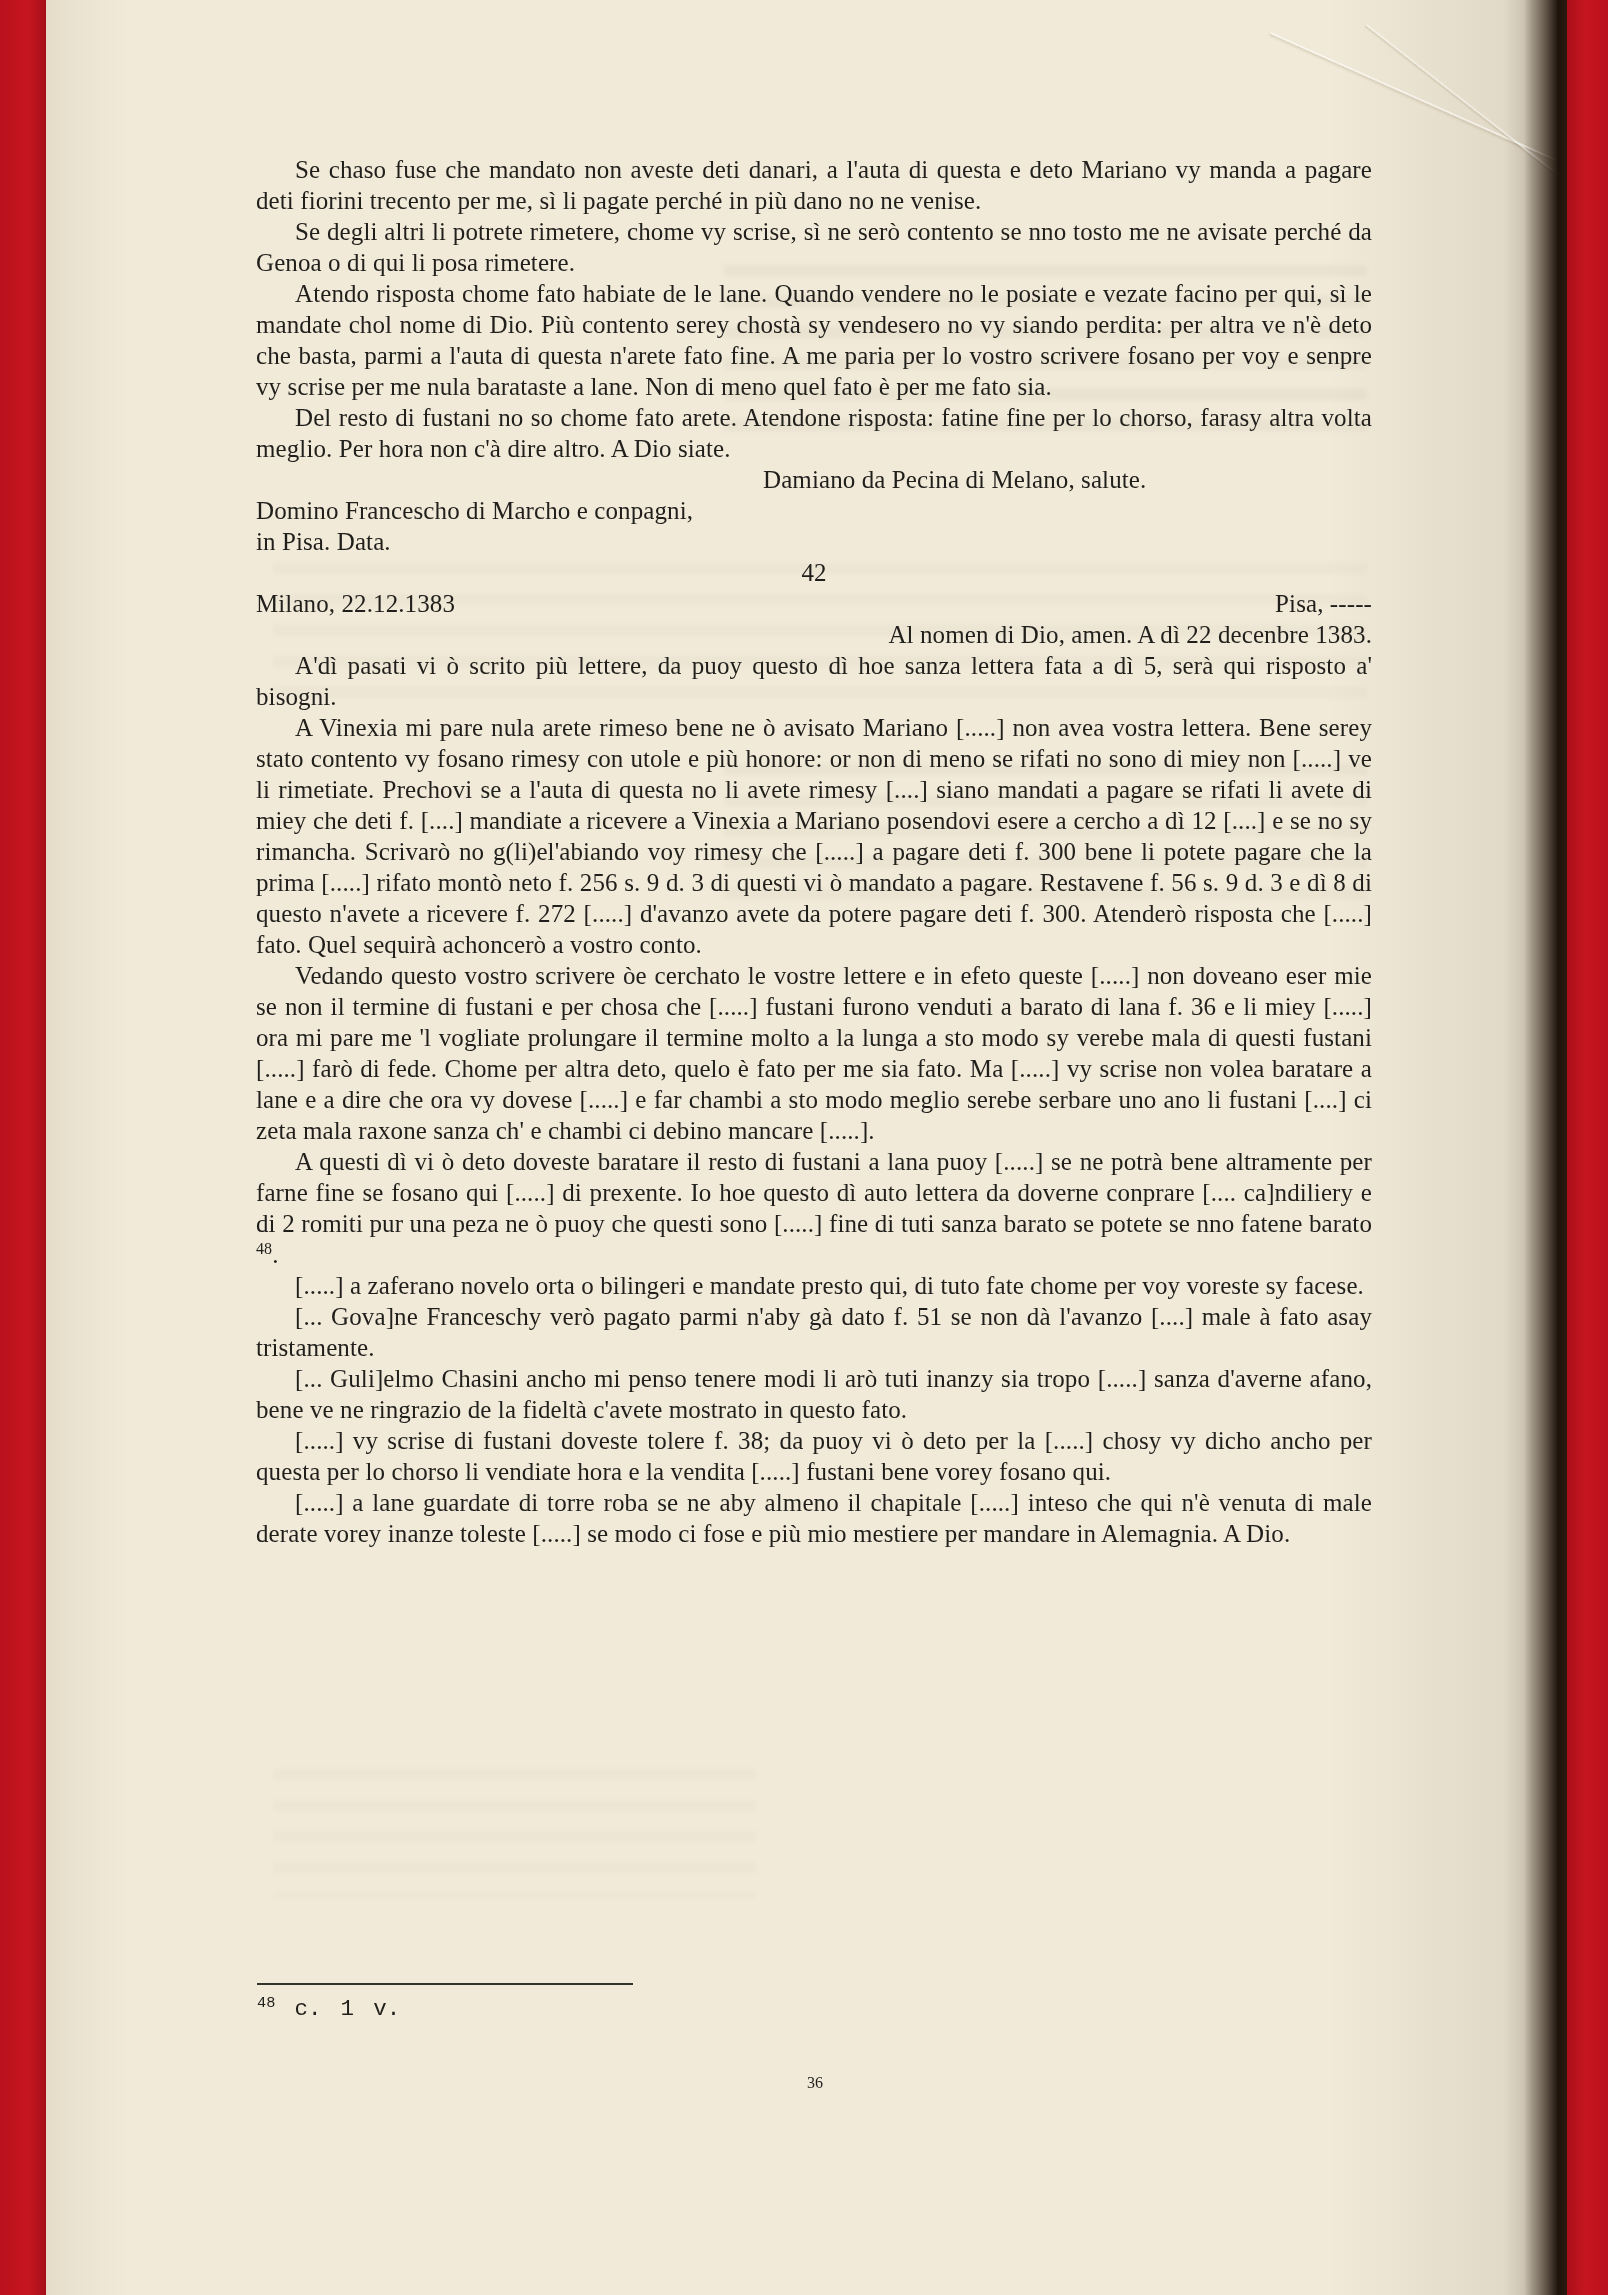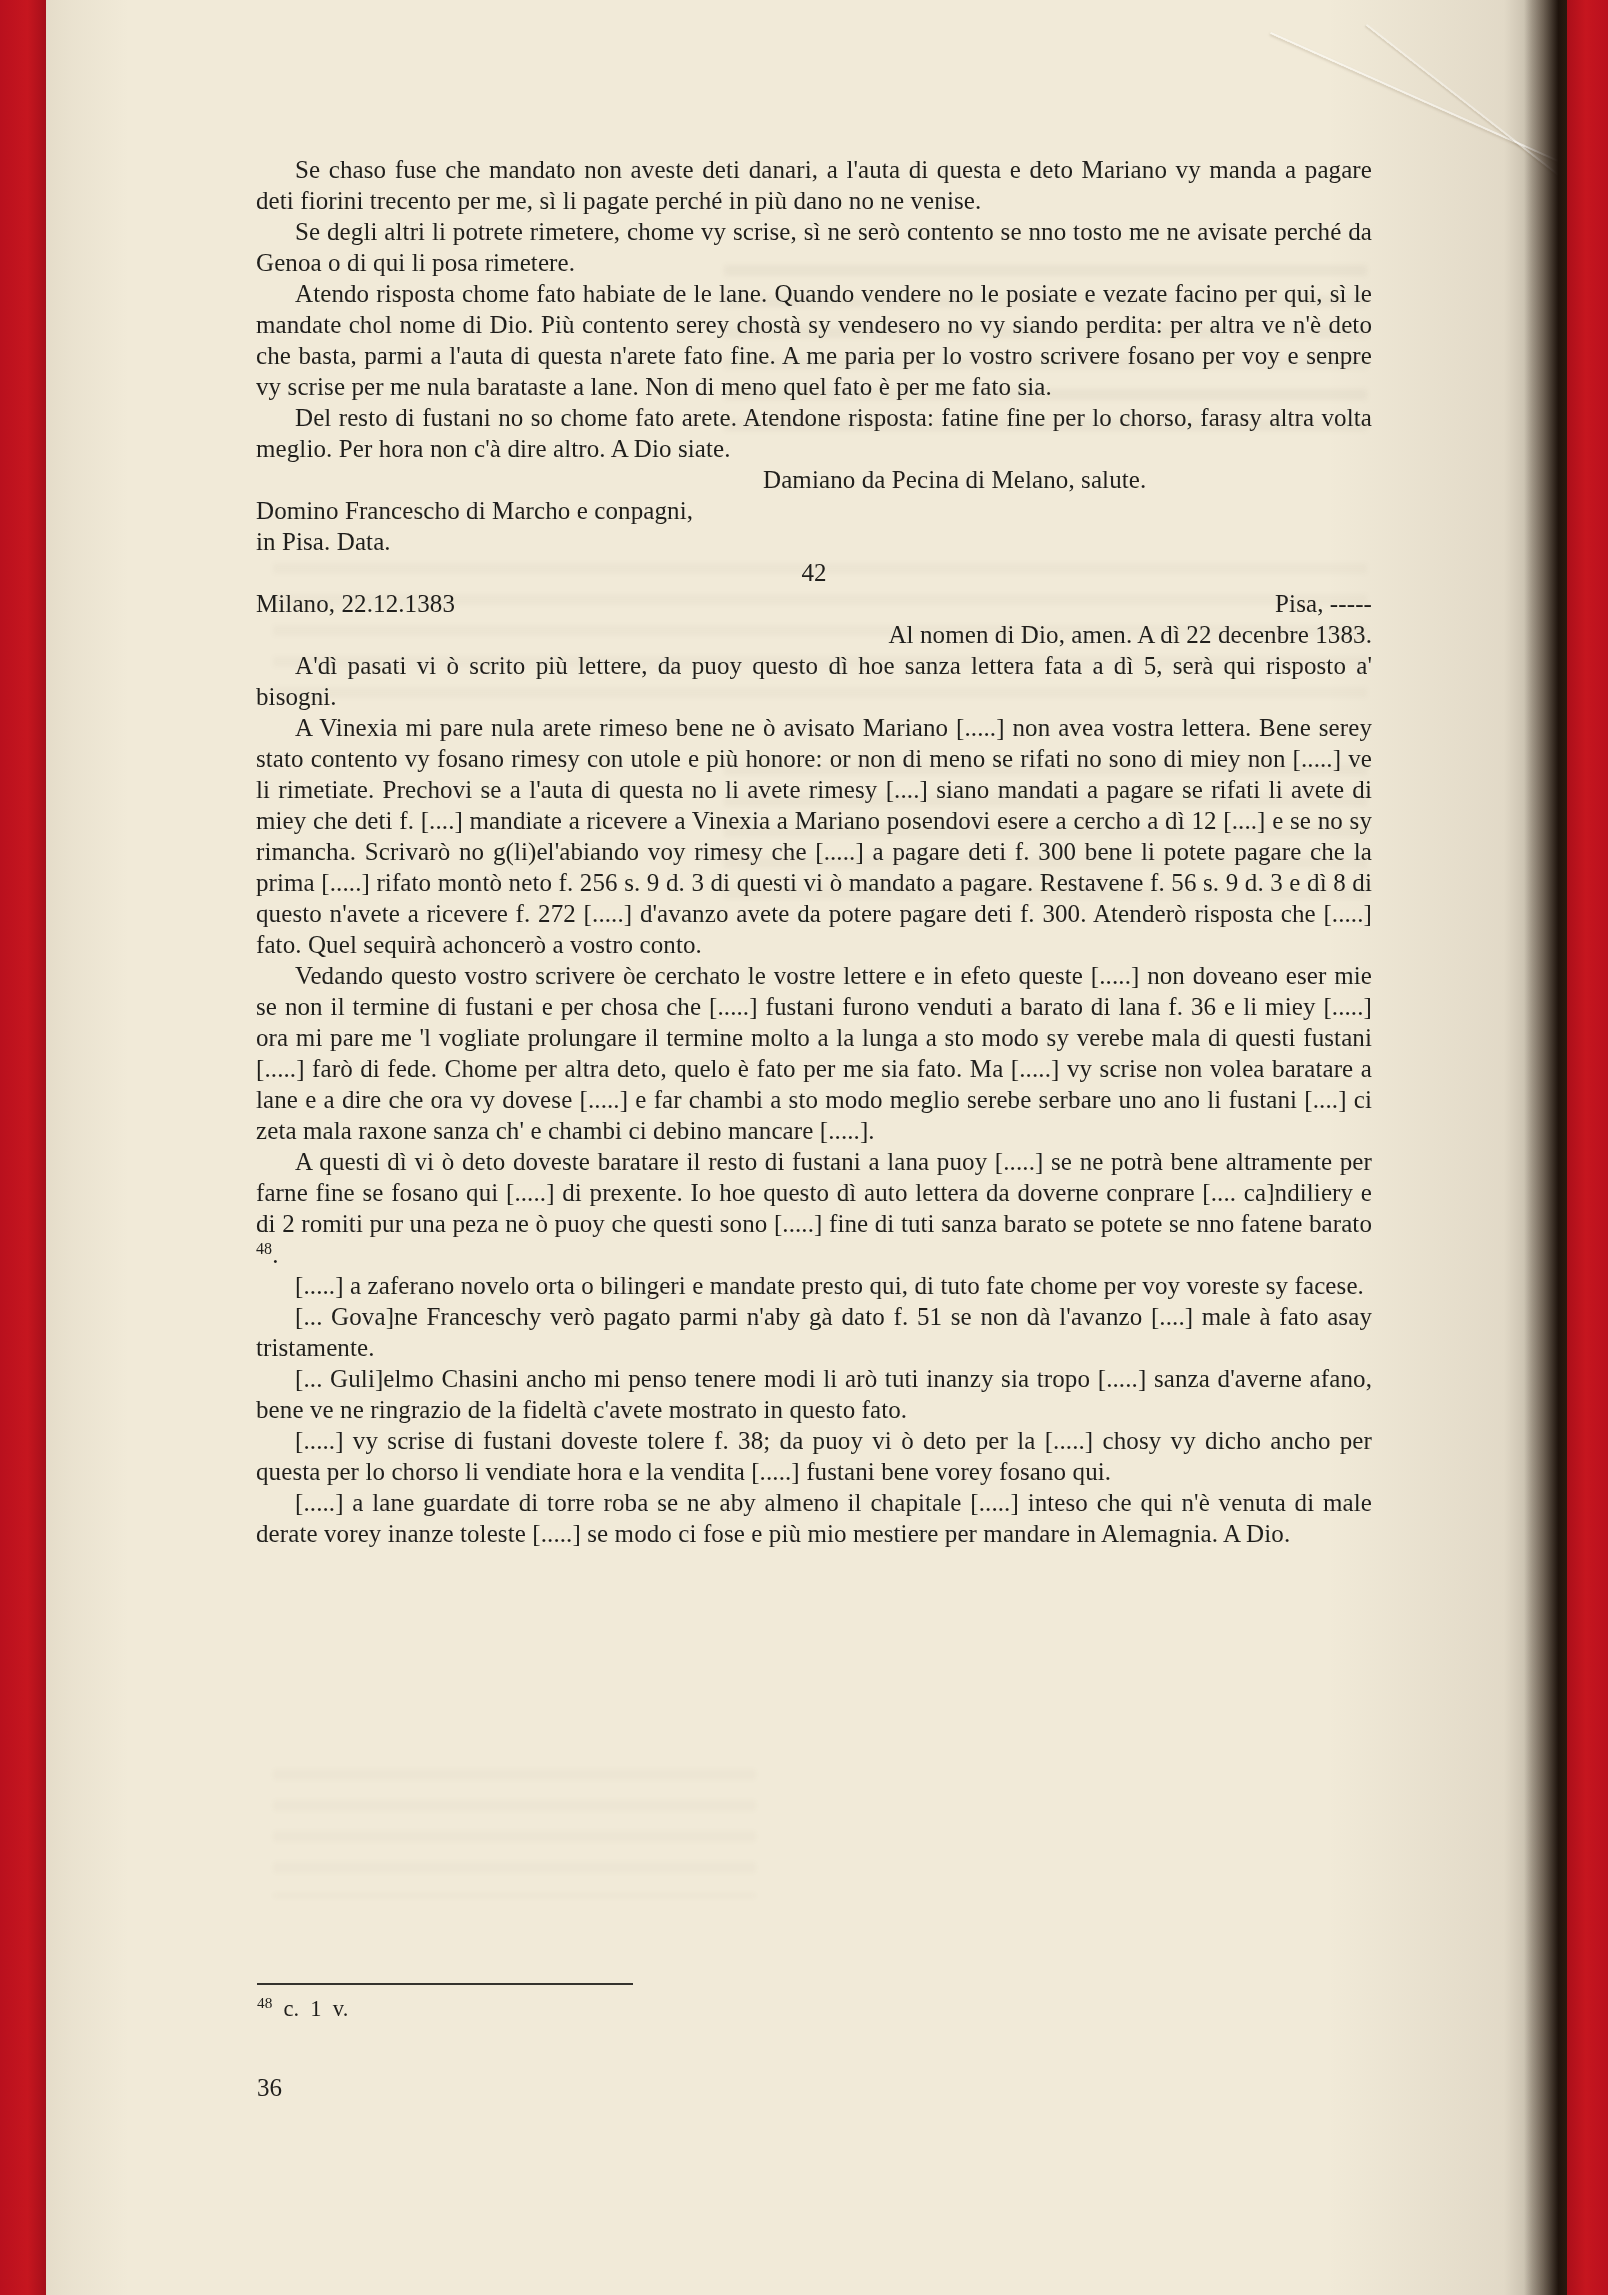--- a/index.html
+++ b/index.html
@@ -115,42 +115,43 @@
     font-size: 16px;
     line-height: 0;
     vertical-align: super;
   }
   .footnote-block {
     position: absolute;
     left: 257px;
     top: 1983px;
     width: 1116px;
     color: #201f1c;
+    font-family: Liberation Mono, monospace;
   }
   .footnote-rule {
     width: 376px;
     border-top: 2.4px solid #35332e;
   }
   .footnote-line {
     margin: 11.3px 0 0 0;
     font-size: 22.5px;
     word-spacing: 5.6px;
   }
   .footnote-line sup {
     font-size: 15.3px;
     vertical-align: super;
     line-height: 0;
   }
   .page-number {
     position: absolute;
     left: 257px;
     top: 2074px;
     width: 1116px;
-    text-align: left;
-    font-size: 25px;
+    text-align: center;
+    font-size: 16px;
     color: #201f1c;
   }
 </style>
 </head>
 <body>
 
 <div class="paper"></div>
 <div class="crease-1"></div>
 <div class="crease-2"></div>
 <div class="ghost ghost-a"></div>

